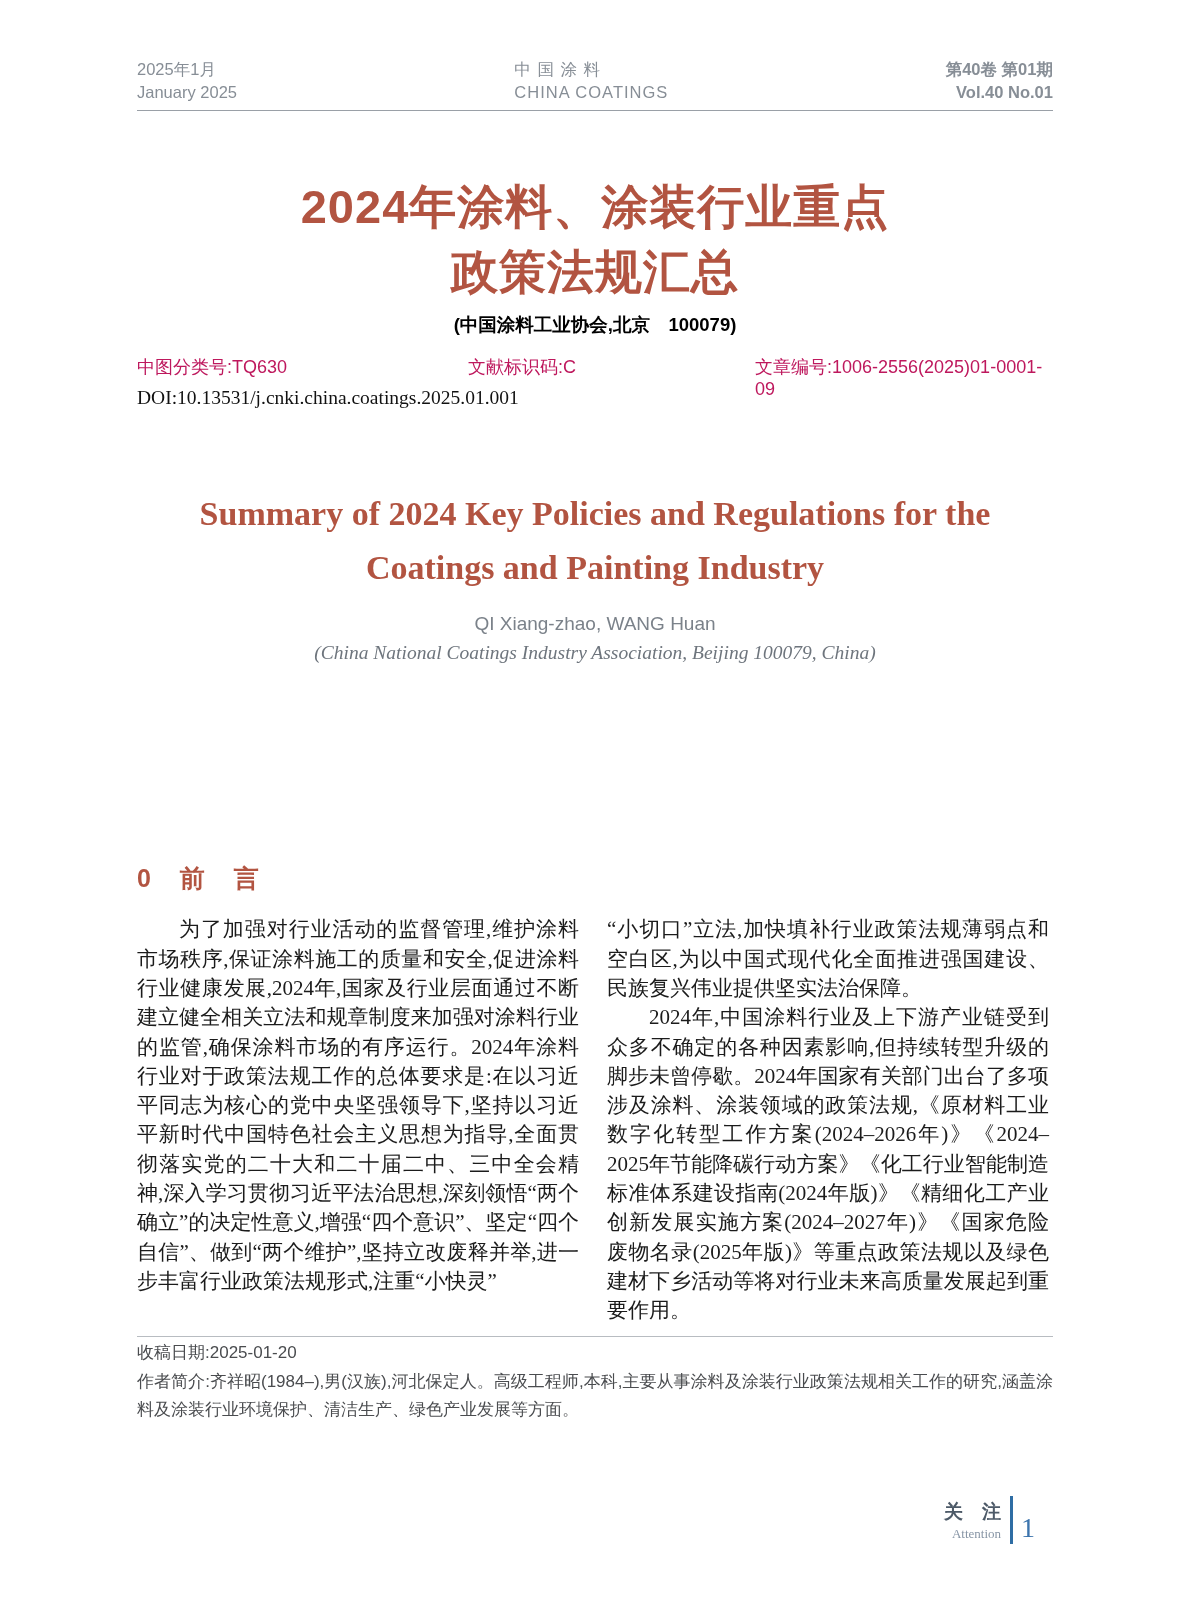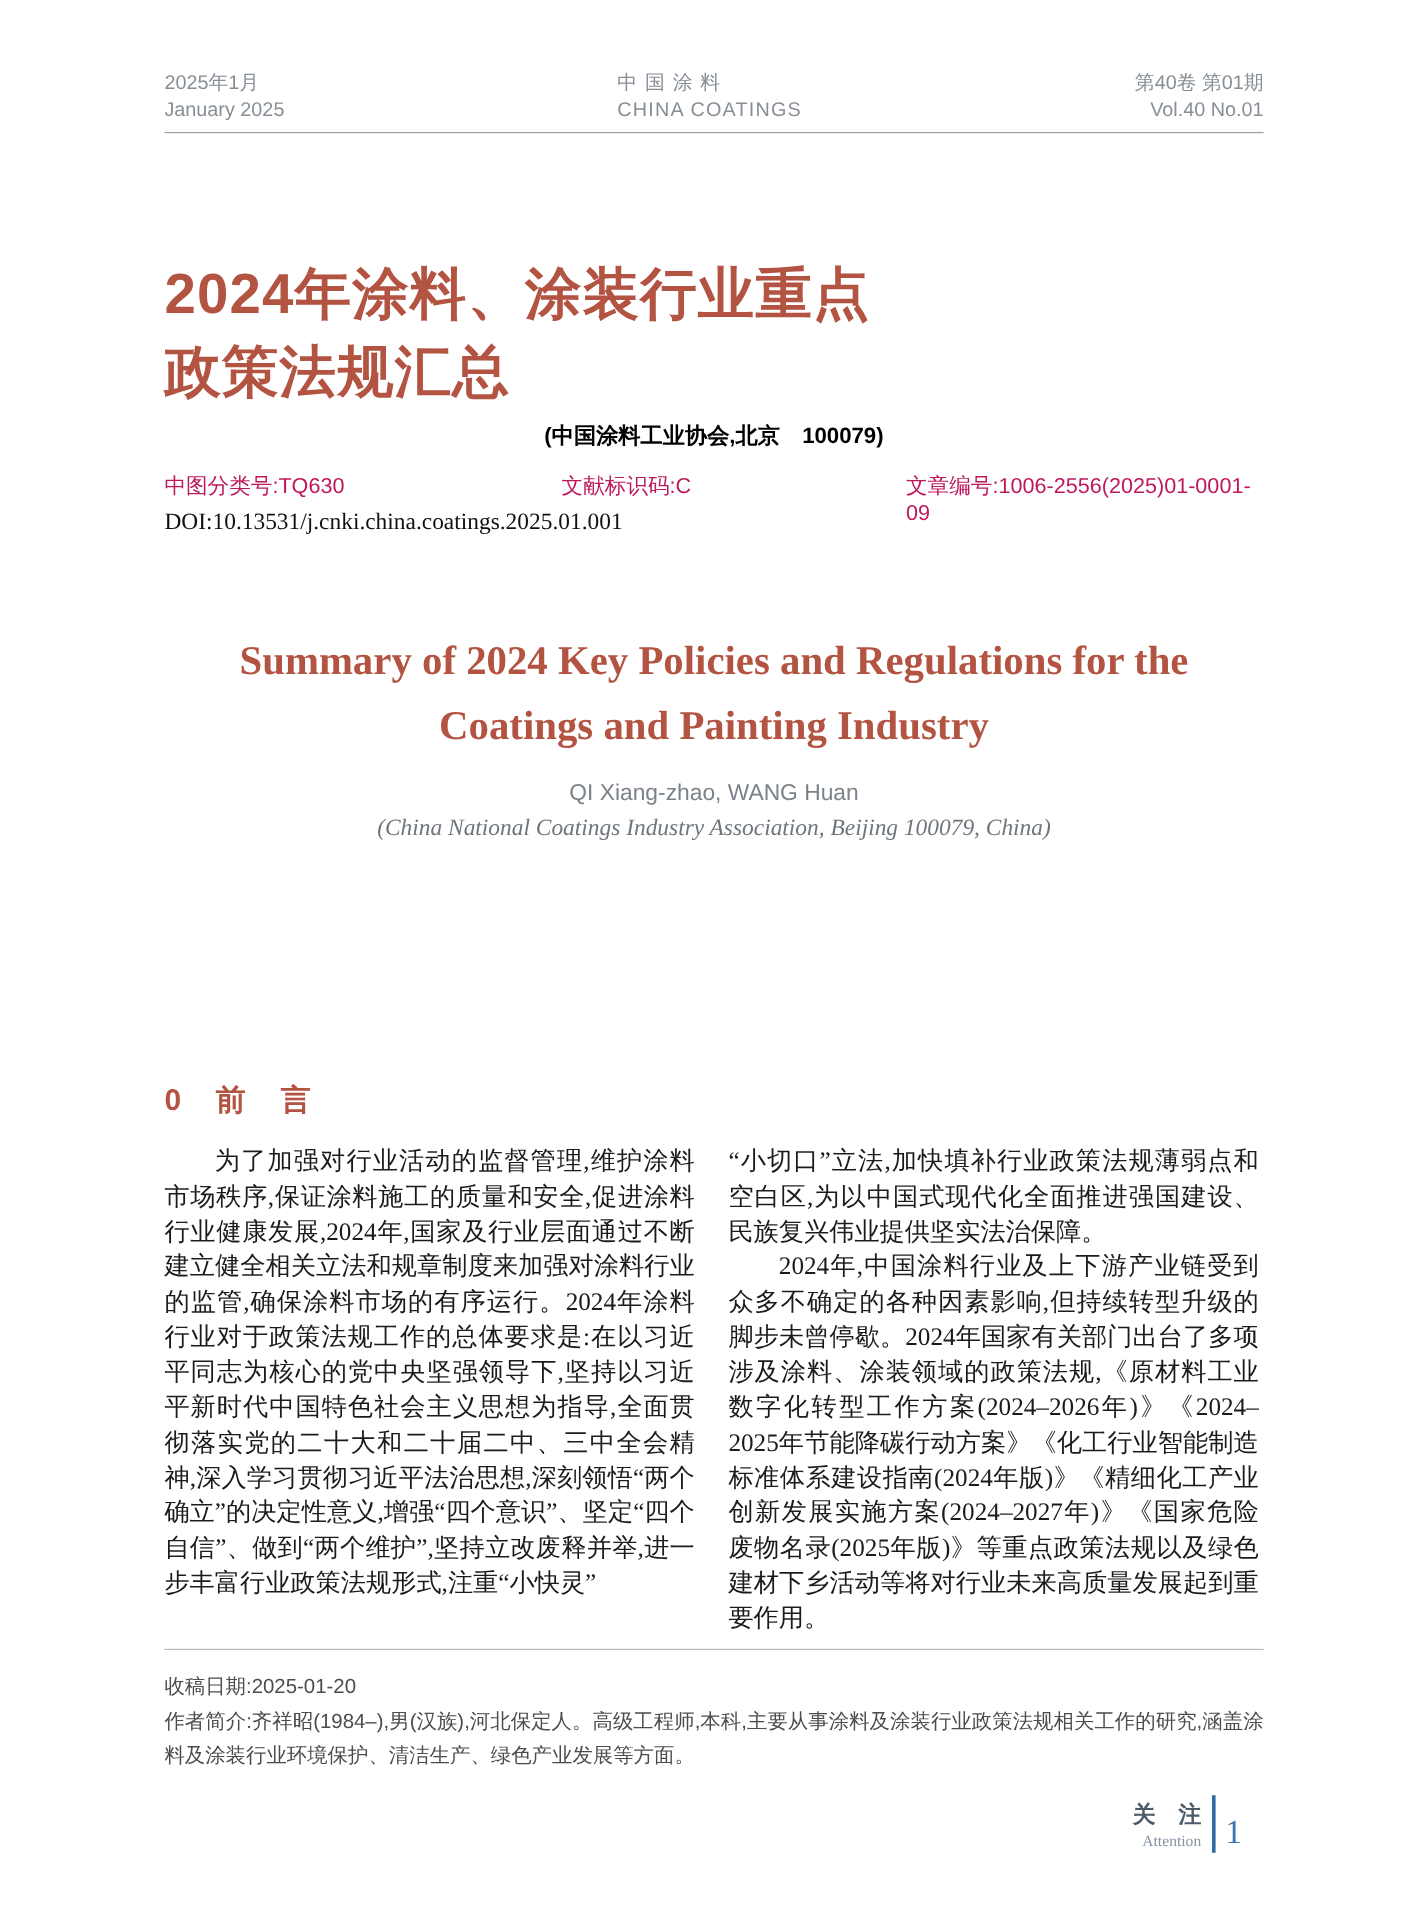--- a/index.html
+++ b/index.html
@@ -23,25 +23,26 @@
     align-items: flex-end;
     border-bottom: 1.5px solid #9aa0a7;
     padding-bottom: 5px;
     color: #878e96;
     font-size: 16.5px;
     line-height: 1.42;
   }
   .journal-header .block { white-space: nowrap; }
   .journal-header .left   { text-align: left; }
   .journal-header .center { text-align: left; letter-spacing: 1px; }
-  .journal-header .right  { text-align: right; }
+  .journal-header .right  { text-align: right; font-weight: bold; }
 
   
   .cn-title {
-    margin-top: 102px;
+    margin-top: 64px;
+    text-align: center;
     color: #b25441;
     font-weight: 700;
     font-size: 47px;
     line-height: 1.38;
     letter-spacing: 1px;
   }
   .cn-authors {
     margin-top: 22px;
     text-align: center;
     font-weight: 700;
@@ -123,21 +124,21 @@
     line-height: 29.3px;
     text-align: justify;
     color: #1b1b1b;
   }
   .col p.indent { text-indent: 2em; }
 
   
   .footnote {
     margin-top: 10px;
     border-top: 1.5px solid #b8bcc1;
-    padding-top: 18px;
+    padding-top: 3px;
     color: #4a4c4f;
   }
   .footnote .received {
     font-size: 17px;
     line-height: 1.5;
   }
   .footnote .bio {
     margin-top: 3px;
     font-size: 17px;
     line-height: 1.62;

